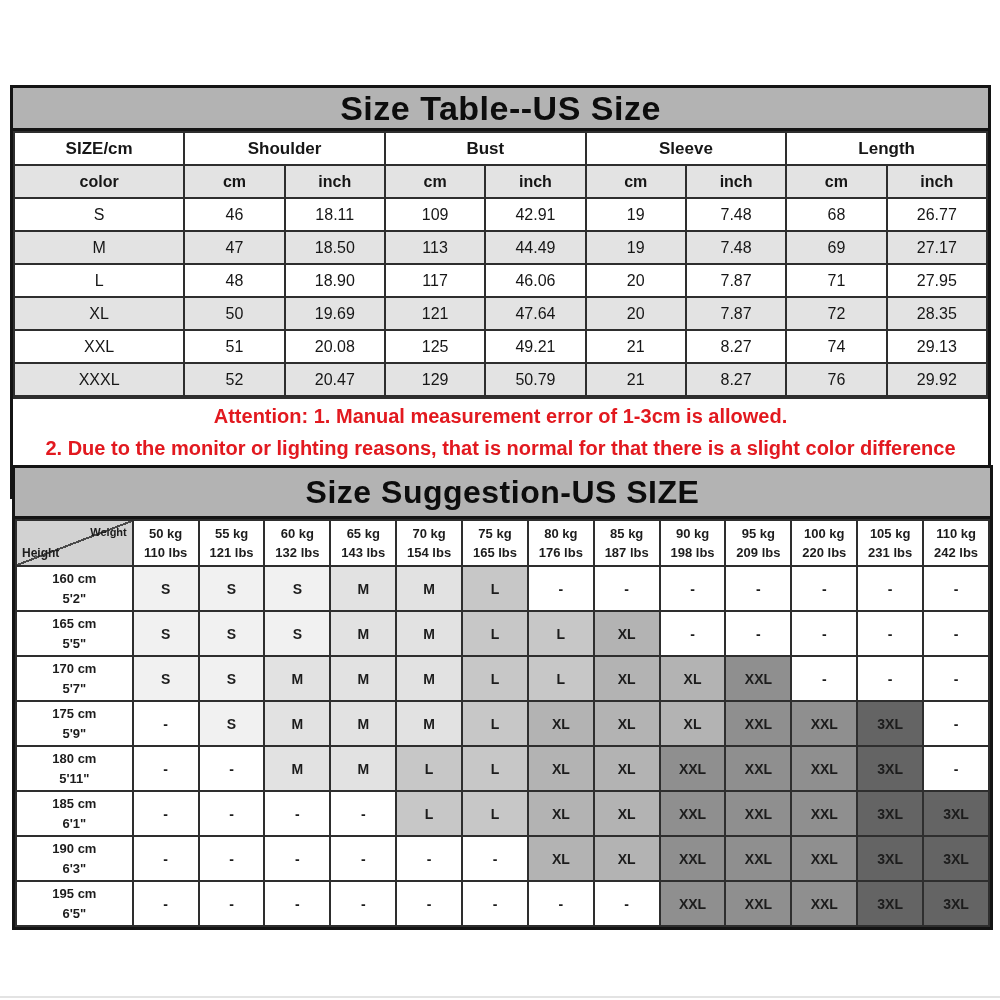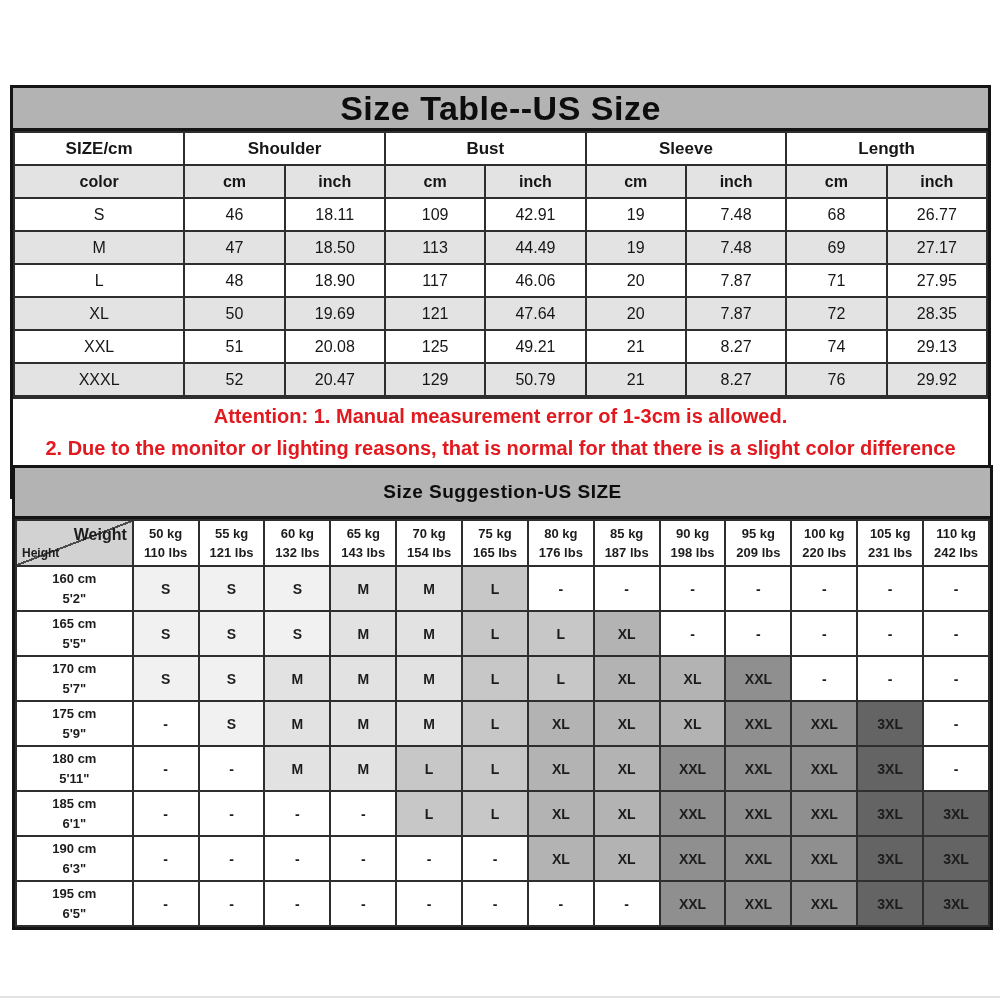--- a/index.html
+++ b/index.html
@@ -11,21 +11,21 @@
   .tbl-wrap { position:absolute; border:3px solid #141414; background:#ffffff; }
   #size-table-wrap { left:10px; top:85px; width:981px; }
   #suggestion-wrap { left:12px; top:465px; width:981px; }
 
   .title-bar {
     background:#b3b3b3; border-bottom:3px solid #141414;
     display:flex; align-items:center; justify-content:center;
     font-weight:bold; letter-spacing:.5px; color:#0d0d0d;
   }
   #size-table-wrap .title-bar { height:43px; font-size:34px; }
-  #suggestion-wrap .title-bar { height:51px; font-size:19px; }
+  #suggestion-wrap .title-bar { height:51px; font-size:32px; }
 
   table { border-collapse:collapse; width:100%; table-layout:fixed; }
   td {
     border:2px solid #2e2e2e; text-align:center; vertical-align:middle;
     padding:0; overflow:hidden;
   }
 
   
   #t1-grid tr { height:33px; }
   #t1-grid td { font-size:16px; }
@@ -41,21 +41,21 @@
   .attention div { white-space:nowrap; }
 
   
   #t2-grid tr.header { height:46px; }
   #t2-grid tr.data { height:45px; }
   #t2-grid td { font-size:14px; font-weight:600; color:#1c1c1c; }
   #t2-grid td .line { display:block; line-height:1.5; }
   #t2-grid td.wcell { font-size:13px; font-weight:600; background:#ffffff; }
   #t2-grid td.hcell { font-size:13px; font-weight:600; background:#ffffff; }
   #t2-grid td.corner { position:relative; padding:0; }
-  #t2-grid td.corner .c-top { position:absolute; top:5px; right:5px; font-size:16px; }
+  #t2-grid td.corner .c-top { position:absolute; top:5px; right:5px; font-size:11px; }
   #t2-grid td.corner .c-bottom { position:absolute; bottom:5px; left:5px; font-size:12px; }
 
   .bottom-edge { position:absolute; left:0; bottom:2px; width:1000px; height:2px; background:#e3e3e3; }
 </style>
 </head>
 <body>
 
 <div class="tbl-wrap" id="size-table-wrap">
   <div class="title-bar">Size Table--US Size</div>
   <table id="t1-grid">

